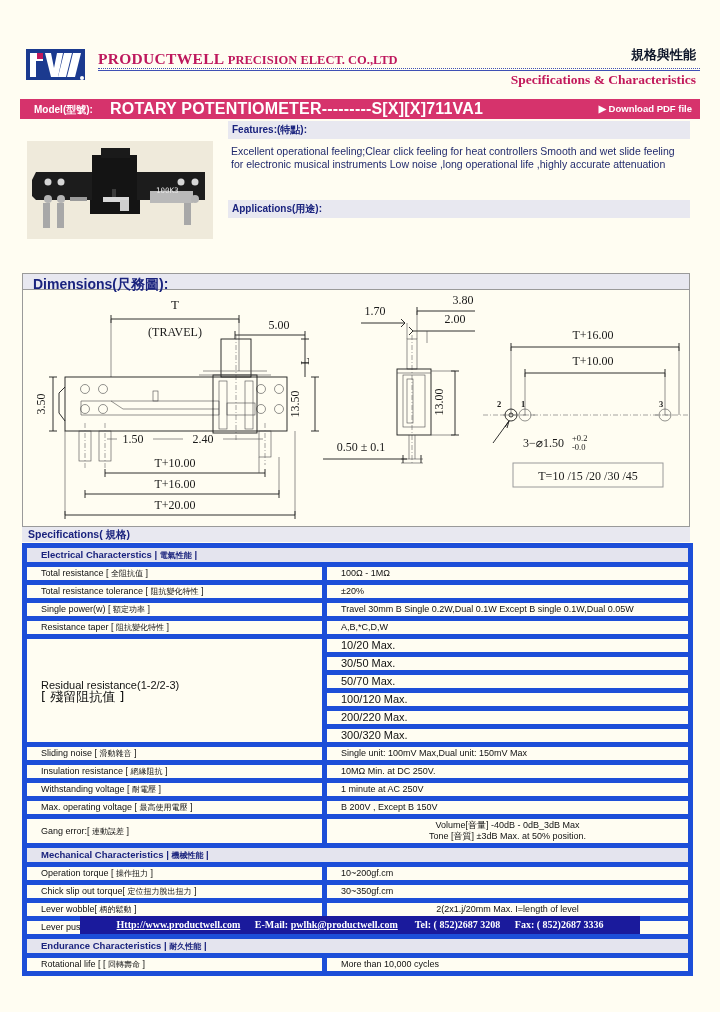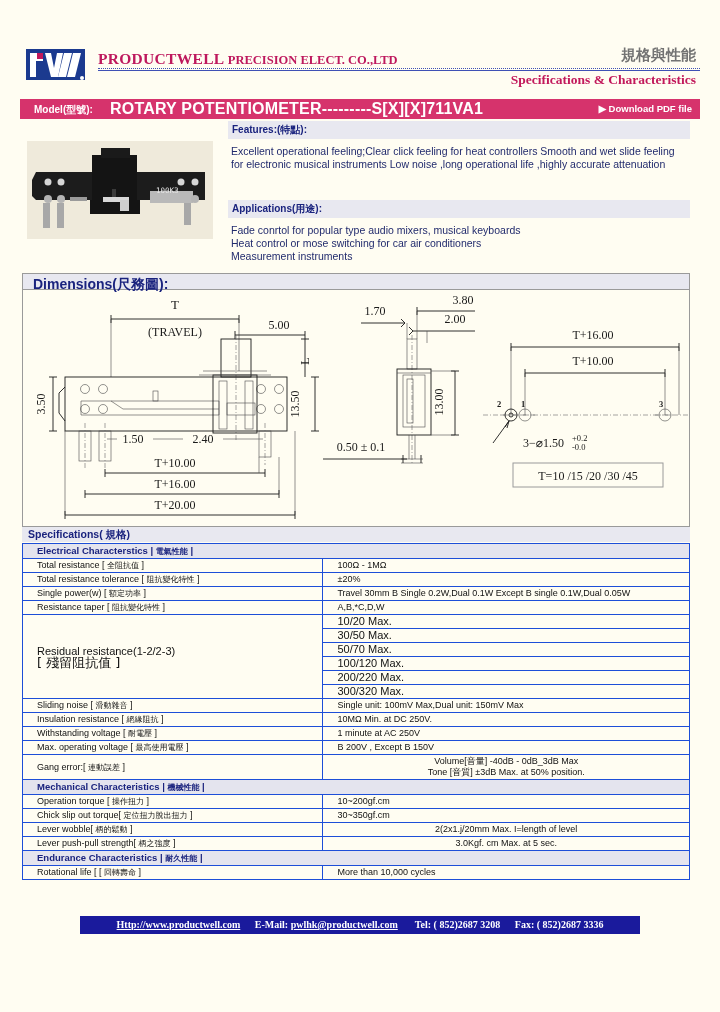--- a/index.html
+++ b/index.html
@@ -42,24 +42,24 @@
     letter-spacing: 0.3px;
     white-space: nowrap;
   }
   .company-name .sm {
     font-size: 12.5px;
     letter-spacing: 0px;
   }
   .cn-title {
     position: absolute;
     right: 4px; top: 2px;
-    color: #737373;
+    color: #0f172a;
     font-family: "DejaVu Sans", sans-serif;
     font-weight: bold;
-    font-size: 15px;
+    font-size: 13px;
     white-space: nowrap;
   }
   .spec-title {
     position: absolute;
     right: 4px; top: 28px;
     color: #c2185b;
     font-family: "Liberation Serif", serif;
     font-weight: bold;
     font-style: normal;
     font-size: 13.5px;
@@ -196,21 +196,21 @@
   table.spec {
     position: absolute;
     left: 22px; top: 543px;
     width: 668px;
     border-collapse: collapse;
     table-layout: fixed;
     font-size: 9px;
     color: #111111;
   }
   table.spec td {
-    border: 1px solid #1d4ed8;
+    border: 5px solid #1d4ed8;
     padding: 1px 14px;
     vertical-align: middle;
     line-height: 11px;
     font-family: "Liberation Sans", sans-serif;
     background: #fffdf2;
   }
   td.grp {
     background: #e4e4ee !important;
     color: #1a237e;
     font-weight: bold;
@@ -300,25 +300,20 @@
     <circle cx="68" cy="116" r="8" fill="#b4b4b4"></circle>
     <circle cx="336" cy="116" r="8" fill="#b4b4b4"></circle>
 
     <rect x="32" y="124" width="14" height="50" fill="#a8a8a8"></rect>
     <rect x="60" y="124" width="14" height="50" fill="#a8a8a8"></rect>
     <rect x="314" y="124" width="14" height="44" fill="#a8a8a8"></rect>
     <rect x="86" y="112" width="34" height="8" fill="#9a9a9a"></rect>
   </svg>
 
   <div class="sec-head" style="left:228px; top:200px; width:462px;">Applications(用途):</div>
-  <div class="body-text" style="left:231px; top:224px; width:458px;">
-    <div>Fade conrtol for popular type audio mixers, musical keyboards</div>
-    <div>Heat control or mose switching for car air conditioners</div>
-    <div>Measurement instruments</div>
-  </div>
 
   <div class="dim-panel">
     <div class="dim-panel-head">Dimensions(尺務圖):</div>
 
     <svg class="dwg" viewBox="0 0 666 235">
 
       <text class="dim-txt-b" x="152" y="18" text-anchor="middle">T</text>
       <path class="ln" d="M88 24 L88 32 M88 28 L216 28 M216 24 L216 32"></path>
       <text class="dim-txt" x="152" y="45" text-anchor="middle">(TRAVEL)</text>
       <path class="ln-thin" d="M88 28 L88 86"></path>

